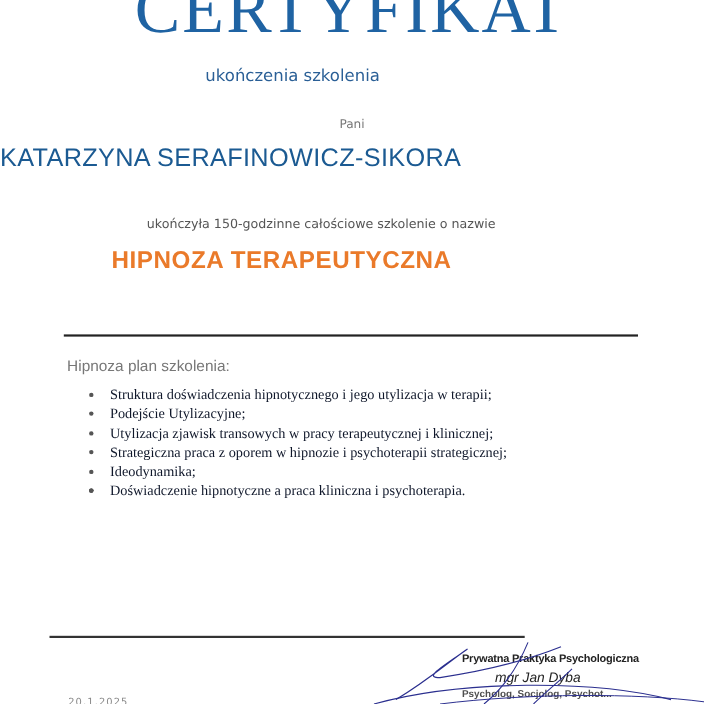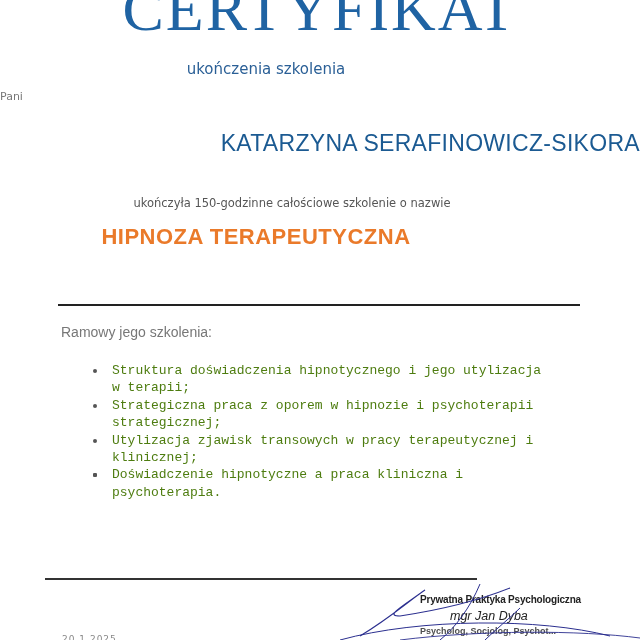--- a/index.html
+++ b/index.html
@@ -14,26 +14,26 @@
       text-align: center;
       font-family: "Liberation Serif", "DejaVu Serif", serif;
       font-size: 62px; color: #1f63a3; letter-spacing: 2px;
       line-height: 1;
     }
     .subtitle {
       position: absolute; left: 0; width: 532px; top: 60px;
       text-align: center; font-size: 15px; color: #2a5f96;
     }
     .pani {
-      position: absolute; left: 0; width: 640px; top: 90px;
-      text-align: left; font-size: 11px; color: #777;
+      position: absolute; left: 0; width: 640px; top: 106px;
+      text-align: center; font-size: 11px; color: #777;
     }
     .name {
       position: absolute; left: 0; width: 640px; top: 130px;
-      text-align: right; font-size: 23px; color: #1b5a92;
+      text-align: left; font-size: 23px; color: #1b5a92;
       letter-spacing: 0.3px;
       font-family: "Liberation Sans", sans-serif;
     }
     .desc {
       position: absolute; left: 0; width: 584px; top: 196px;
       text-align: center; font-size: 11.5px; color: #555;
     }
     .course {
       position: absolute; left: 0; width: 512px; top: 224px;
       text-align: center; font-size: 22px; color: #ea7a2a;
@@ -45,23 +45,23 @@
     }
     .rule.top { left: 58px; width: 522px; top: 304px; }
     .rule.bottom { left: 45px; width: 432px; top: 578px; background: #333; }
     .plan-heading {
       position: absolute; left: 61px; top: 324px;
       font-size: 14px; color: #777;
       font-family: "Liberation Sans", sans-serif;
     }
     .plan-list {
       position: absolute; left: 78px; top: 350px; width: 460px;
-      margin: 12px; padding: 0; list-style: none;
-      font-family: Liberation Mono, monospace;
-      font-size: 13px; color: #4d7c0f; line-height: 17.4px;
+      margin: 0; padding: 0; list-style: none;
+      font-family: Liberation Serif, serif;
+      font-size: 13px; color: #0f172a; line-height: 17.4px;
     }
     .plan-list li { position: relative; padding-left: 22px; }
     .plan-list li .bullet {
       position: absolute; left: 3px; top: 7px;
       width: 4px; height: 4px; border-radius: 50%; background: #555;
     }
     .stamp {
       position: absolute; left: 420px; top: 594px;
       font-family: "Liberation Sans", sans-serif; color: #222;
     }
@@ -81,25 +81,27 @@
 
 <div class="title">CERTYFIKAT</div>
 <div class="subtitle">ukończenia szkolenia</div>
 <div class="pani">Pani</div>
 <div class="name">KATARZYNA SERAFINOWICZ-SIKORA</div>
 <div class="desc">ukończyła 150-godzinne całościowe szkolenie o nazwie</div>
 <div class="course">HIPNOZA TERAPEUTYCZNA</div>
 
 <div class="rule top"></div>
 
-<div class="plan-heading">Ramowy jego szkolenia:</div>
+<div class="plan-heading">Hipnoza plan szkolenia:</div>
 <ul class="plan-list">
   <li><span class="bullet"></span><span>Struktura doświadczenia hipnotycznego i jego utylizacja w terapii;</span></li>
+  <li><span class="bullet"></span><span>Podejście Utylizacyjne;</span></li>
+  <li><span class="bullet"></span><span>Utylizacja zjawisk transowych w pracy terapeutycznej i klinicznej;</span></li>
   <li><span class="bullet"></span><span>Strategiczna praca z oporem w hipnozie i psychoterapii strategicznej;</span></li>
-  <li><span class="bullet"></span><span>Utylizacja zjawisk transowych w pracy terapeutycznej i klinicznej;</span></li>
+  <li><span class="bullet"></span><span>Ideodynamika;</span></li>
   <li><span class="bullet"></span></li>
   <li><span class="bullet"></span></li>
   <li><span class="bullet"></span><span>Doświadczenie hipnotyczne a praca kliniczna i psychoterapia.</span></li>
 </ul>
 
 <div class="rule bottom"></div>
 
 <div class="stamp">
   <div class="org">Prywatna Praktyka Psychologiczna</div>
   <div class="person">mgr Jan Dyba</div>

